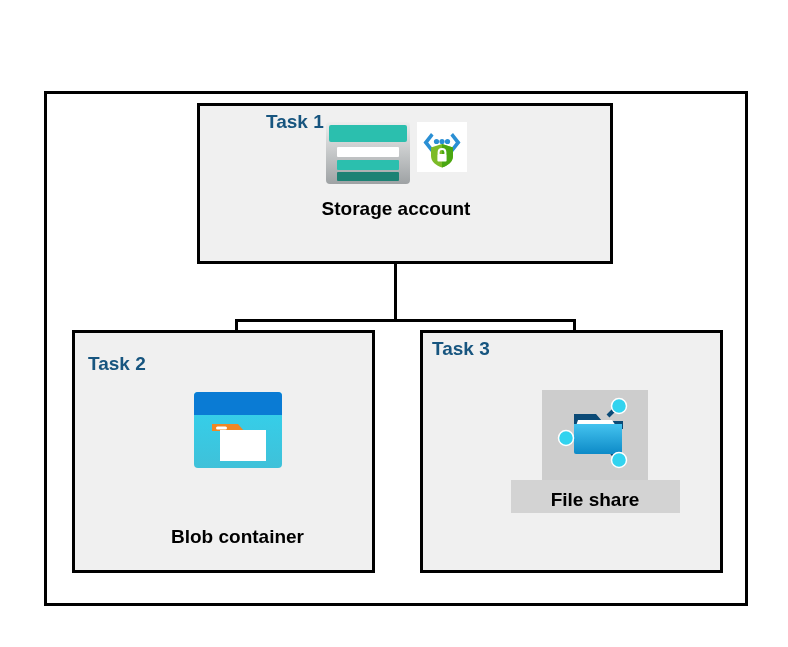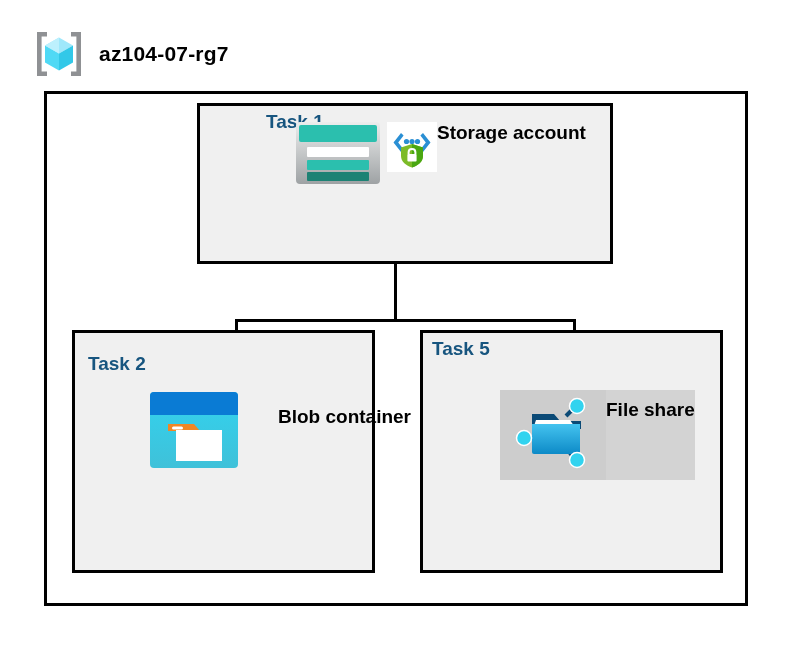--- a/index.html
+++ b/index.html
@@ -84,20 +84,22 @@
   }
   #line-vert-main  { left: 394px; top: 264px; width: 3px;  height: 58px; }
   #line-horiz-bus  { left: 235px; top: 319px; width: 341px; height: 3px; }
   #line-vert-left  { left: 235px; top: 319px; width: 3px;  height: 74px; }
   #line-vert-right { left: 573px; top: 319px; width: 3px;  height: 77px; }
 
   
   .node {
     position: absolute;
     display: flex;
+    flex-direction: column;
+    align-items: center;
   }
   .node-caption {
     font-size: 19px;
     font-weight: bold;
     color: #000000;
     white-space: nowrap;
   }
 
   
   #storage-node { left: 296px; top: 122px; width: 200px; }
@@ -117,45 +119,29 @@
   .fs-icon-bg {
     background: #cdcdcd;
     padding: 6px 12px 4px 12px;
     display: flex;
     justify-content: center;
   }
   .fs-label-bg {
     background: #d3d3d3;
     width: 169px;
     text-align: center;
-    padding: 9px 0 11px 0;
+    padding: 9px 0 2px 0;
     box-sizing: border-box;
   }
 </style>
 </head>
 <body>
 
 <div id="diagram">
 
-  <div class="rg-header">
-    <span class="rg-icon">
-      <svg viewBox="0 0 52 52" width="52" height="52">
-
-        <path d="M14 4 L4 4 L4 48 L14 48 L14 43.5 L8.6 43.5 L8.6 8.5 L14 8.5 Z" fill="#8f9194"></path>
-
-        <path d="M38 4 L48 4 L48 48 L38 48 L38 43.5 L43.4 43.5 L43.4 8.5 L38 8.5 Z" fill="#8f9194"></path>
-
-        <path d="M26 9.5 L40 17.5 L26 25.5 L12 17.5 Z" fill="#9fe8fb"></path>
-        <path d="M12 17.5 L26 25.5 L26 42.5 L12 34.5 Z" fill="#4fd9f5"></path>
-        <path d="M40 17.5 L40 34.5 L26 42.5 L26 25.5 Z" fill="#32c8e8"></path>
-        <path d="M26 9.5 L26 25.5 L12 17.5 Z" fill="#bdf0fd"></path>
-      </svg>
-    </span>
-    <span class="rg-title">az104-07-rg7</span>
-  </div>
 
   <div class="outer-box"></div>
 
   <div class="line" id="line-vert-main"></div>
   <div class="line" id="line-horiz-bus"></div>
   <div class="line" id="line-vert-left"></div>
   <div class="line" id="line-vert-right"></div>
 
   <div class="task-box" id="task1-box"></div>
   <div class="task-label" id="task1-label">Task 1</div>
@@ -218,21 +204,21 @@
         <path d="M18 32 h26 l6 7 h-32 Z" fill="#f08724"></path>
         <rect x="22" y="34.5" width="11" height="3" rx="1.5" fill="#ffffff"></rect>
 
         <rect x="26" y="38" width="46" height="31" fill="#ffffff"></rect>
       </svg>
     </span>
     <div class="node-caption">Blob container</div>
   </div>
 
   <div class="task-box" id="task3-box"></div>
-  <div class="task-label" id="task3-label">Task 5</div>
+  <div class="task-label" id="task3-label">Task 3</div>
 
   <div class="node" id="fileshare-node">
     <div class="fs-icon-bg">
       <span>
         <svg viewBox="0 0 82 76" width="82" height="76">
           <defs>
             <linearGradient id="fs-folder" x1="0" y1="0" x2="0" y2="1">
               <stop offset="0" stop-color="#44c3ef"></stop>
               <stop offset="1" stop-color="#0d8ac7"></stop>
             </linearGradient>

